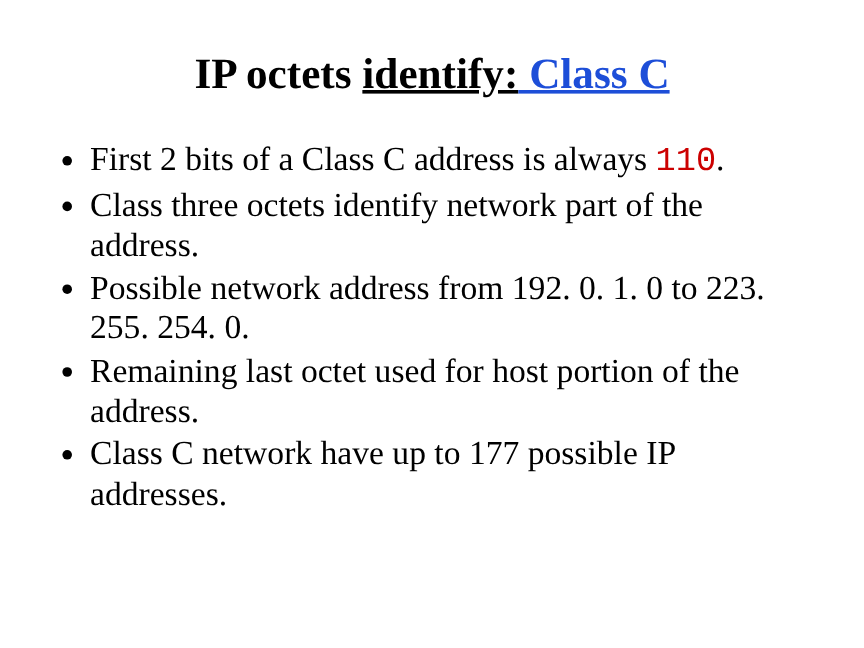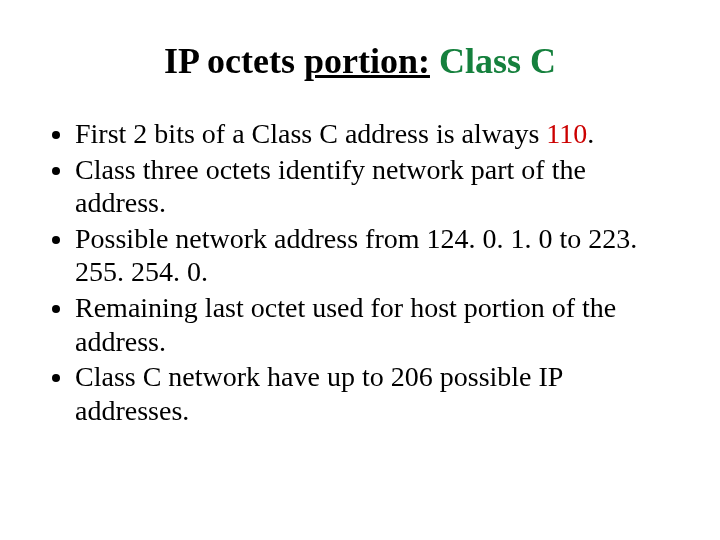--- a/index.html
+++ b/index.html
@@ -19,40 +19,42 @@
       font-size: 36px;
       text-align: center;
       margin-bottom: 35px;
       margin-top: 10px;
       color: #000;
     }
     .title-underline {
       text-decoration: underline;
     }
     .title-blue {
-      color: #15803d;
+      color: #1d4ed8;
+      text-decoration: underline;
     }
     .bullets {
       list-style-type: disc;
       padding-left: 35px;
     }
     .bullets li {
       font-size: 28px;
       color: #000;
       line-height: 1.2;
       margin-bottom: 2px;
     }
     .red {
       color: #cc0000;
+      font-family: Liberation Mono, monospace;
     }
   </style>
 </head>
 <body>
 
-<h1 class="title"><span>IP octets </span><span class="title-underline">portion:</span><span class="title-blue"> Class C</span></h1>
+<h1 class="title"><span>IP octets </span><span class="title-underline">identify:</span><span class="title-blue"> Class C</span></h1>
 
 <ul class="bullets">
   <li><span>First 2 bits of a Class C address is always </span><span class="red">110</span><span>.</span></li>
   <li><span>Class three octets identify network part of the address.</span></li>
-  <li><span>Possible network address from 124. 0. 1. 0 to 223. 255. 254. 0.</span></li>
+  <li><span>Possible network address from 192. 0. 1. 0 to 223. 255. 254. 0.</span></li>
   <li><span>Remaining last octet used for host portion of the address.</span></li>
-  <li><span>Class C network have up to 206 possible IP addresses.</span></li>
+  <li><span>Class C network have up to 177 possible IP addresses.</span></li>
 </ul>
 
 </body></html>

